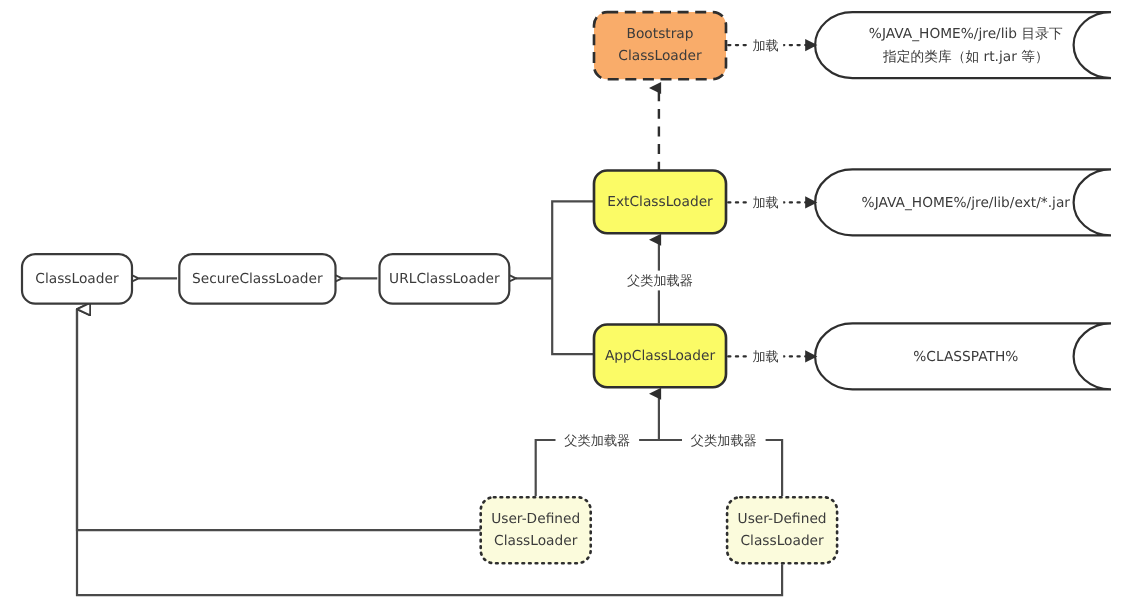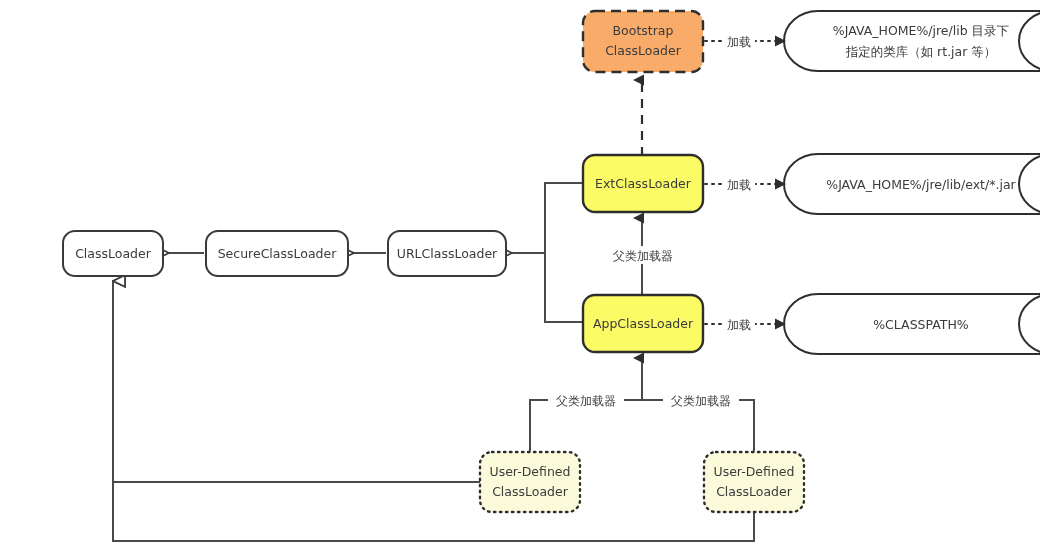--- a/index.html
+++ b/index.html
@@ -10,21 +10,20 @@
   body {
     width: 1040px;
     height: 551px;
     font-family: "DejaVu Sans", "Liberation Sans", sans-serif;
     overflow: hidden;
   }
   #diagram-root {
     position: relative;
     width: 972px;
     height: 551px;
-    margin-left: 43px;
   }
   svg#diagram {
     display: block;
     width: 1040px;
     height: 551px;
   }
   .node-text {
     font-family: "DejaVu Sans", "Liberation Sans", sans-serif;
     font-size: 12.5px;
     fill: #3b3b3b;

